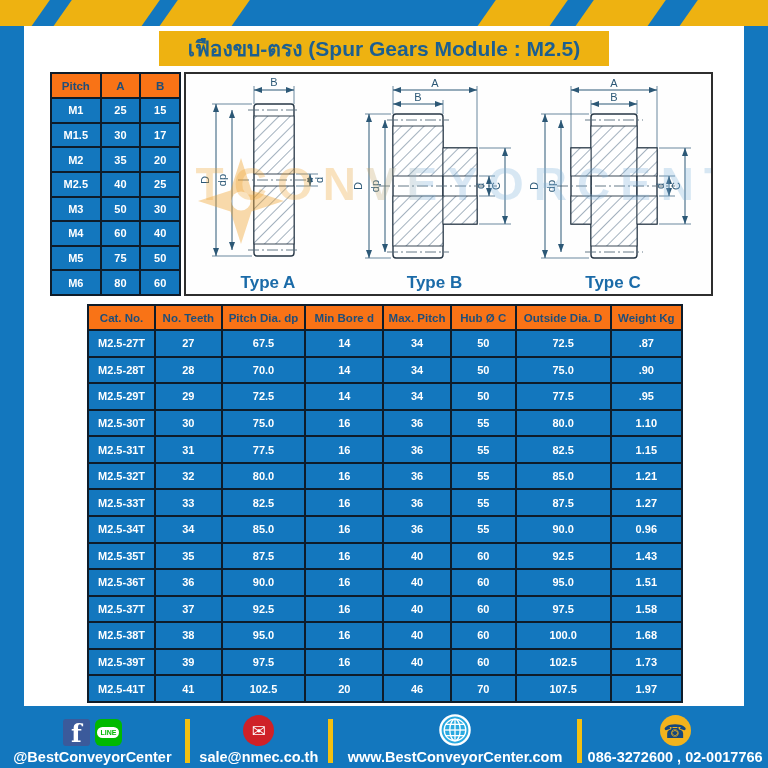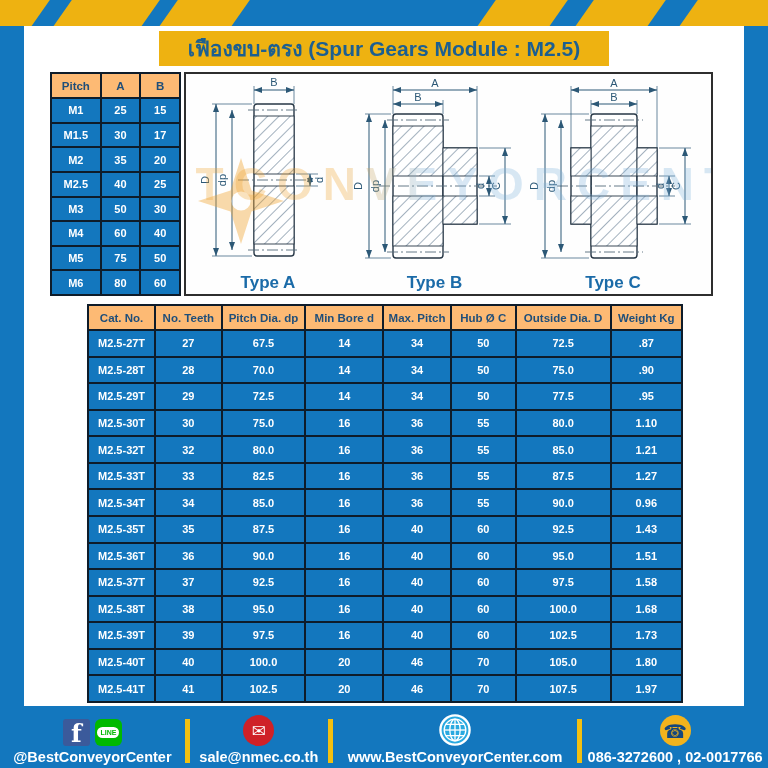--- a/index.html
+++ b/index.html
@@ -28,21 +28,21 @@
   .watermark{position:absolute;inset:0;z-index:4;pointer-events:none;display:flex;
              align-items:center;justify-content:center;
              opacity:.30;font-weight:bold;letter-spacing:10px;font-size:46px;line-height:1.02;
              background:linear-gradient(90deg,#f0a32e 0%,#f0a32e 30%,#7fb3dc 46%,#7fb3dc 100%);
              -webkit-background-clip:text;background-clip:text;color:transparent;}
   .star{position:absolute;left:12px;top:84px;z-index:3;opacity:.40;}
   
   .gear-wrap{position:absolute;left:63px;top:278px;width:596px;height:399px;}
   table{width:100%;height:100%;border-collapse:collapse;table-layout:fixed;}
   th,td{border:2px solid #0e1c2a;text-align:center;vertical-align:middle;padding:0;}
-  th{background:#fdba74;color:#1f4e79;font-size:11.5px;font-weight:bold;height:25px;}
+  th{background:#f97316;color:#1f4e79;font-size:11.5px;font-weight:bold;height:25px;}
   td{background:#1377be;color:#ffffff;font-size:11px;font-weight:bold;}
   
   .footer{position:absolute;left:0;bottom:0;width:768px;height:62px;background:#1377be;
           display:flex;align-items:flex-end;padding-bottom:3px;}
   .fsec{display:flex;flex-direction:column;align-items:center;justify-content:flex-end;gap:3px;}
   .f1{width:186px;} .f2{width:139px;} .f3{width:246px;} .f4{width:187px;}
   .fsep{width:5px;height:44px;background:#f2c011;align-self:flex-end;margin-bottom:2px;}
   .flabel{color:#fff;font-weight:bold;font-size:14.5px;white-space:nowrap;}
   .icons{display:flex;gap:5px;align-items:center;}
   .fb{width:27px;height:27px;background:#3b5a9b;border-radius:3px;color:#fff;overflow:hidden;
@@ -368,20 +368,30 @@
               <td>M2.5-30T</td>
               <td>30</td>
               <td>75.0</td>
               <td>16</td>
               <td>36</td>
               <td>55</td>
               <td>80.0</td>
               <td>1.10</td>
             </tr>
             <tr>
+              <td>M2.5-31T</td>
+              <td>31</td>
+              <td>77.5</td>
+              <td>16</td>
+              <td>36</td>
+              <td>55</td>
+              <td>82.5</td>
+              <td>1.15</td>
+            </tr>
+            <tr>
               <td>M2.5-32T</td>
               <td>32</td>
               <td>80.0</td>
               <td>16</td>
               <td>36</td>
               <td>55</td>
               <td>85.0</td>
               <td>1.21</td>
             </tr>
             <tr>
@@ -446,30 +456,20 @@
             </tr>
             <tr>
               <td>M2.5-39T</td>
               <td>39</td>
               <td>97.5</td>
               <td>16</td>
               <td>40</td>
               <td>60</td>
               <td>102.5</td>
               <td>1.73</td>
-            </tr>
-            <tr>
-              <td>M2.5-40T</td>
-              <td>40</td>
-              <td>100.0</td>
-              <td>20</td>
-              <td>46</td>
-              <td>70</td>
-              <td>105.0</td>
-              <td>1.80</td>
             </tr>
             <tr>
               <td>M2.5-41T</td>
               <td>41</td>
               <td>102.5</td>
               <td>20</td>
               <td>46</td>
               <td>70</td>
               <td>107.5</td>
               <td>1.97</td>

